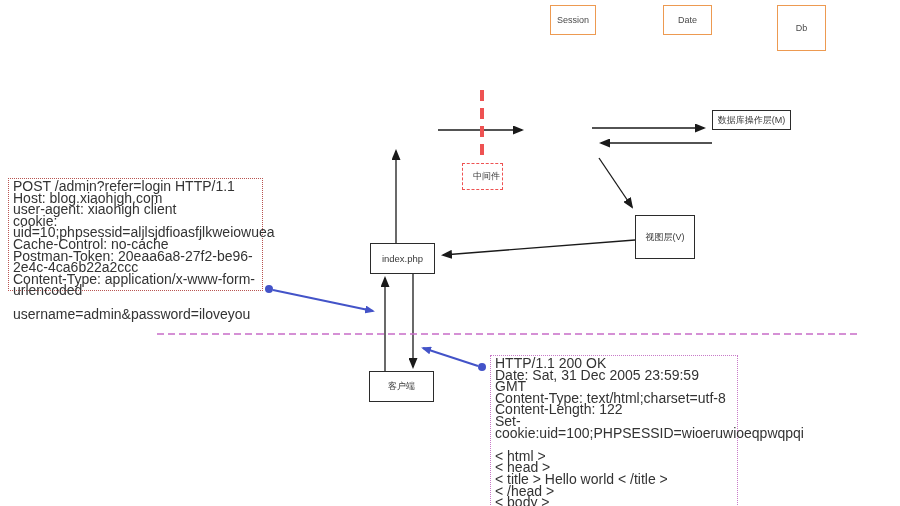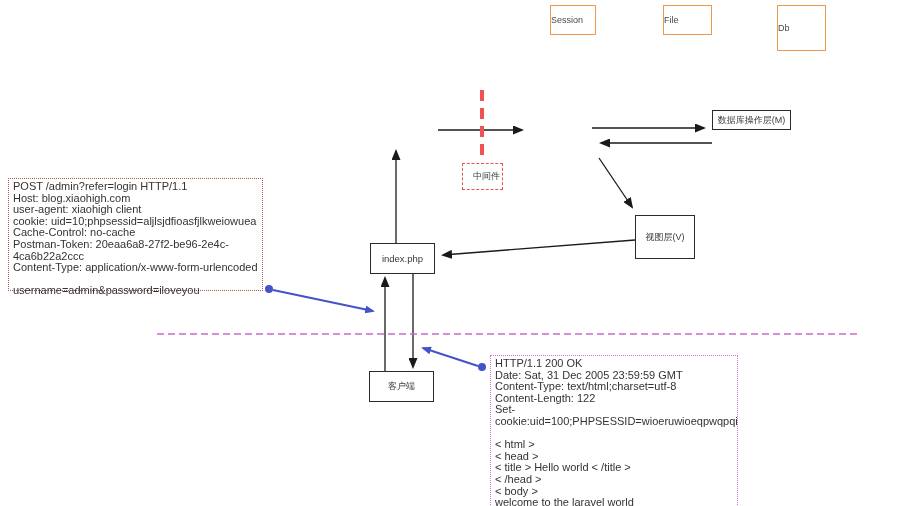--- a/index.html
+++ b/index.html
@@ -12,32 +12,32 @@
   #connector-layer{position:absolute;left:0;top:0;z-index:1;pointer-events:none;}
   .node{
     position:absolute;z-index:2;background:#ffffff;
     border:1px solid #2b2b2b;box-sizing:border-box;
     display:flex;align-items:center;justify-content:center;
     font-size:9px;color:#3a3a3a;white-space:nowrap;
   }
   .storage{
     position:absolute;z-index:2;background:#ffffff;
     border:1px solid #ed9a51;box-sizing:border-box;
-    display:flex;align-items:center;justify-content:flex-start;
+    display:flex;align-items:center;justify-content:center;
     font-size:9px;color:#4a4a4a;
   }
   .middleware{
     position:absolute;z-index:2;background:#ffffff;
     border:1.5px dashed #ee5252;box-sizing:border-box;
     display:flex;align-items:center;justify-content:center;
     font-size:9px;color:#3a3a3a;
   }
   .httpblock{
     position:absolute;z-index:2;box-sizing:border-box;
-    font-size:11px;line-height:11.6px;color:#333333;
+    font-size:14px;line-height:11.6px;color:#333333;
     padding:2px 4px;white-space:pre-line;background:transparent;
   }
   .req{border:1px dotted #b85450;}
   .resp{border:1px dotted #c879c8;}
 </style>
 </head>
 <body>
 
 <div id="canvas">
 
@@ -67,21 +67,21 @@
     <circle cx="269" cy="289" r="4" fill="#4353c8"></circle>
     <line x1="273" y1="290" x2="373" y2="311" stroke="#4353c8" stroke-width="2" marker-end="url(#mblue)"></line>
     <circle cx="482" cy="367" r="4" fill="#4353c8"></circle>
     <line x1="478" y1="366" x2="423" y2="348" stroke="#4353c8" stroke-width="2" marker-end="url(#mblue)"></line>
   </svg>
 
   <div class="storage" style="left:550px;top:5px;width:46px;height:30px;">
     <span>Session</span>
   </div>
   <div class="storage" style="left:663px;top:5px;width:49px;height:30px;">
-    <span>File</span>
+    <span>Date</span>
   </div>
   <div class="storage" style="left:777px;top:5px;width:49px;height:46px;">
     <span>Db</span>
   </div>
 
   <div class="node" style="left:712px;top:110px;width:79px;height:20px;">
     <span>数据库操作层(M)</span>
   </div>
   <div class="node" style="left:635px;top:215px;width:60px;height:44px;">
     <span>视图层(V)</span>

